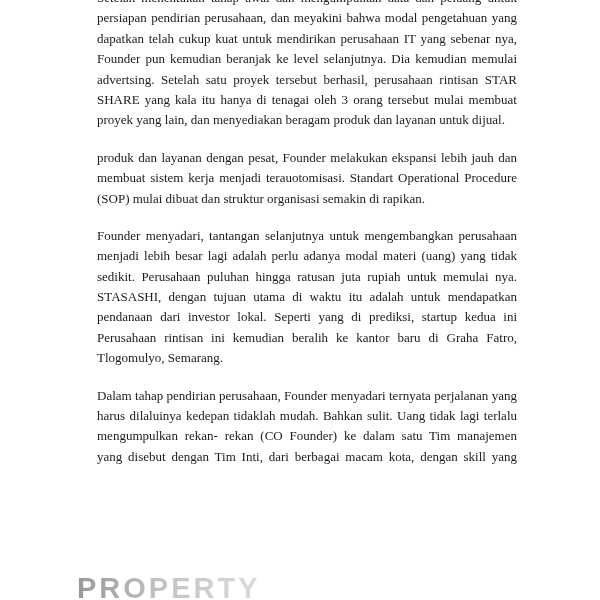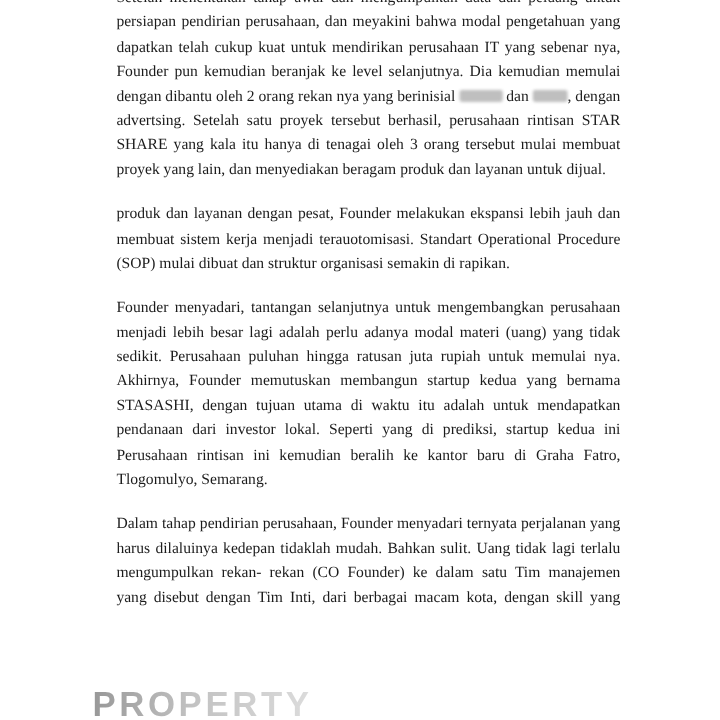--- a/index.html
+++ b/index.html
@@ -60,42 +60,35 @@
 
 <div class="watermark">PROPERTY</div>
 
 <div class="page-text">
 
   <div class="para">
     <div class="line">Setelah menentukan tahap awal dan mengumpulkan data dan peluang untuk</div>
     <div class="line">persiapan pendirian perusahaan, dan meyakini bahwa modal pengetahuan yang di</div>
     <div class="line">dapatkan telah cukup kuat untuk mendirikan perusahaan IT yang sebenar nya,</div>
     <div class="line">Founder pun kemudian beranjak ke level selanjutnya. Dia kemudian memulai nya</div>
-    <div class="line">
-      <span>dengan dibantu oleh 2 orang rekan nya yang berinisial</span>
-      <span class="blob"></span>
-      <span>dan</span>
-      <span class="blob small"></span><span>, dengan</span>
-    </div>
     <div class="line">advertsing. Setelah satu proyek tersebut berhasil, perusahaan rintisan STAR</div>
     <div class="line">SHARE yang kala itu hanya di tenagai oleh 3 orang tersebut mulai membuat</div>
     <div class="line last">proyek yang lain, dan menyediakan beragam produk dan layanan untuk dijual.</div>
   </div>
 
   <div class="para">
     <div class="line">produk dan layanan dengan pesat, Founder melakukan ekspansi lebih jauh dan</div>
     <div class="line">membuat sistem kerja menjadi terauotomisasi. Standart Operational Procedure</div>
     <div class="line last">(SOP) mulai dibuat dan struktur organisasi semakin di rapikan.</div>
   </div>
 
   <div class="para">
     <div class="line">Founder menyadari, tantangan selanjutnya untuk mengembangkan perusahaan</div>
     <div class="line">menjadi lebih besar lagi adalah perlu adanya modal materi (uang) yang tidak</div>
     <div class="line">sedikit. Perusahaan puluhan hingga ratusan juta rupiah untuk memulai nya.</div>
-    <div class="line">Akhirnya, Founder memutuskan membangun startup kedua yang bernama</div>
     <div class="line">STASASHI, dengan tujuan utama di waktu itu adalah untuk mendapatkan</div>
     <div class="line">pendanaan dari investor lokal. Seperti yang di prediksi, startup kedua ini berhasil</div>
     <div class="line">Perusahaan rintisan ini kemudian beralih ke kantor baru di Graha Fatro,</div>
     <div class="line last">Tlogomulyo, Semarang.</div>
   </div>
 
   <div class="para">
     <div class="line">Dalam tahap pendirian perusahaan, Founder menyadari ternyata perjalanan yang</div>
     <div class="line">harus dilaluinya kedepan tidaklah mudah. Bahkan sulit. Uang tidak lagi terlalu</div>
     <div class="line">mengumpulkan rekan- rekan (CO Founder) ke dalam satu Tim manajemen utama</div>

